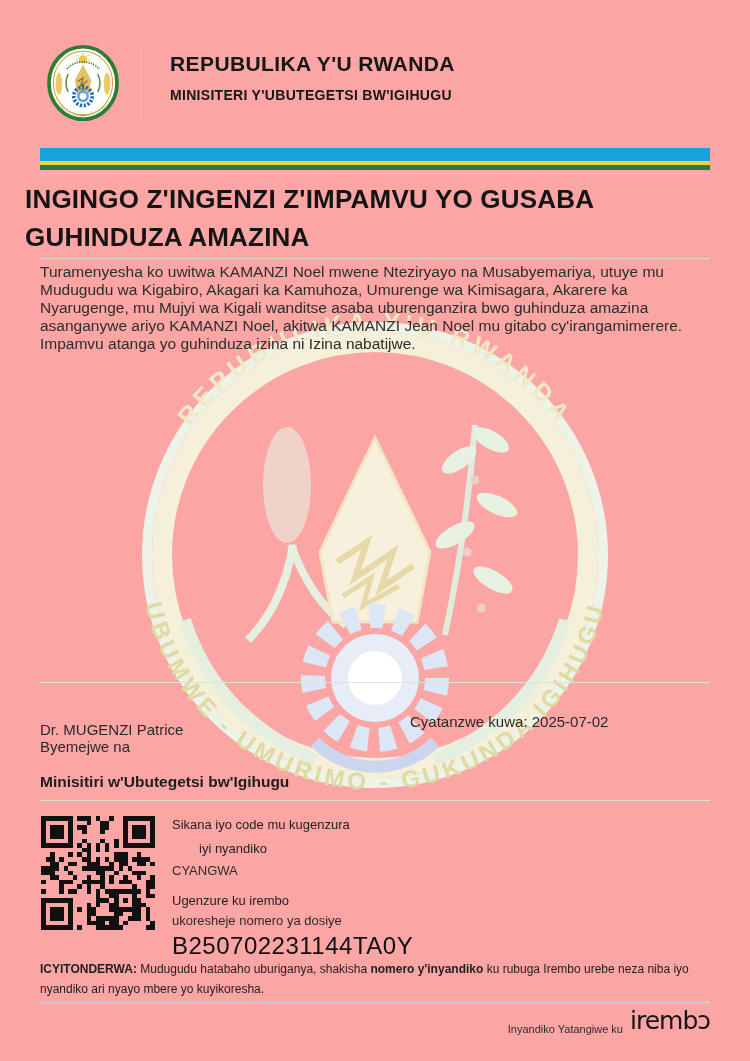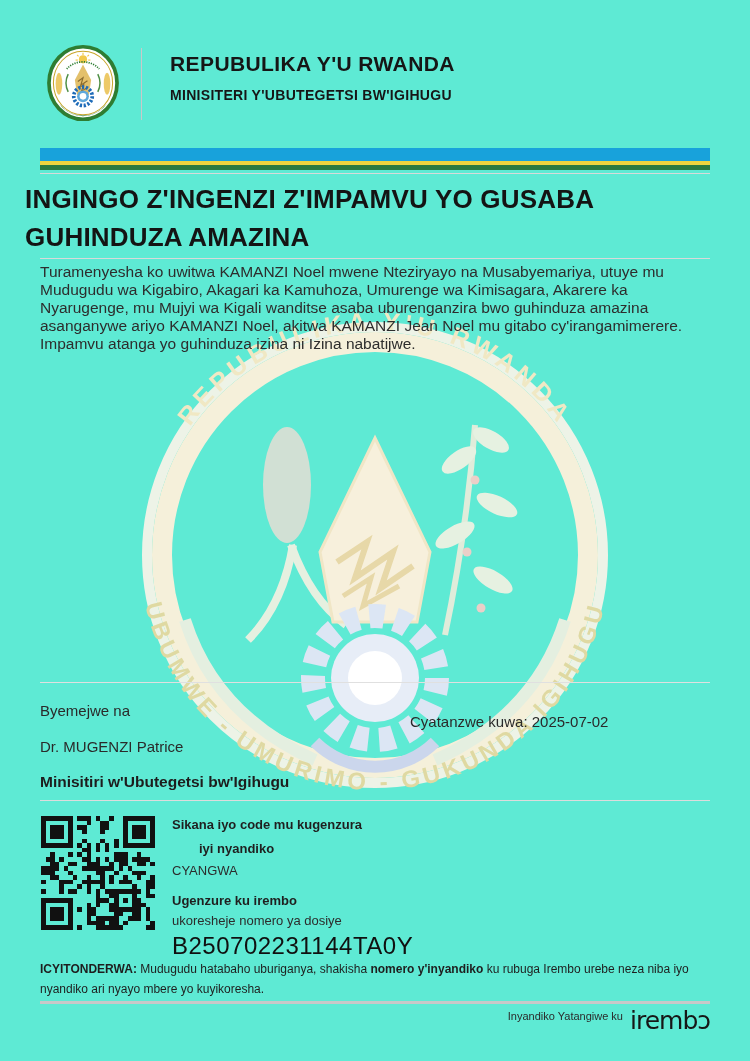--- a/index.html
+++ b/index.html
@@ -1,16 +1,16 @@
 <!DOCTYPE html>
 <html><head>
 <meta charset="utf-8">
 <style>
   html,body{margin:0;padding:0;background:#ffffff;}
-  .page{position:relative;width:750px;height:1061px;background:#5eead4;overflow:hidden;
+  .page{position:relative;width:750px;height:1061px;background:#fca5a5;overflow:hidden;
         font-family:"Liberation Sans",sans-serif;color:#222;}
   .layer{position:absolute;}
 
   
   .emblem{left:46px;top:44px;width:74px;height:78px;}
   .header-divider{left:141px;top:48px;width:1px;height:72px;background:#c9c9c9;}
   .header-text{left:170px;top:52px;}
   .republic{font-size:21px;font-weight:bold;letter-spacing:.4px;color:#161616;}
   .ministry{font-size:14px;font-weight:bold;letter-spacing:.3px;color:#161616;margin-top:11px;}
 
@@ -37,29 +37,29 @@
   .approval-right{left:410px;top:702px;z-index:2;}
   .app-line{font-size:15px;color:#2a2a2a;}
   .app-name{margin-top:19px;}
   .app-title{margin-top:18px;font-weight:bold;font-size:15.5px;color:#1d1d1d;}
   .validity{font-size:15.5px;font-weight:bold;color:#1d1d1d;}
   .issued{margin-top:11px;font-size:15px;color:#2a2a2a;}
 
   
   .qr{left:41px;top:816px;width:114px;height:114px;}
   .verify{left:172px;top:817px;z-index:2;}
-  .v-b{font-size:13px;font-weight:bold;color:#1f1f1f;}
+  .v-b{font-size:13px;font-weight:normal;color:#1f1f1f;}
   .v-r{font-size:13px;color:#2c2c2c;}
   .v2{margin-top:9px;margin-left:27px;} .v3{margin-top:7px;} .v4{margin-top:15px;} .v5{margin-top:5px;}
   .doc-number{margin-top:4px;font-size:24px;font-weight:500;letter-spacing:.5px;color:#101010;}
 
   
   .note{left:40px;top:959px;width:682px;font-size:12px;line-height:20px;color:#1e1e1e;z-index:2;}
   .note b{font-weight:bold;}
-  .footer{right:40px;top:1010px;display:flex;align-items:flex-start;gap:7px;z-index:2;}
+  .footer{right:40px;top:1010px;display:flex;align-items:flex-end;gap:7px;z-index:2;}
   .issued-via{font-size:11px;color:#2b2b2b;}
   .brand{font-family:"DejaVu Sans",sans-serif;font-size:25px;font-weight:500;
          letter-spacing:-1px;color:#161616;margin-top:-4px;}
 </style>
 </head>
 <body>
 
 <div class="page">
 
   <svg class="layer emblem" viewBox="0 0 100 104">
@@ -151,22 +151,22 @@
     <path d="M70 330 q30 95 130 140" fill="none" stroke="#E4EFE0" stroke-width="12"></path>
     <path d="M450 330 q-30 95 -130 140" fill="none" stroke="#E4EFE0" stroke-width="12"></path>
     <text font-size="24" font-weight="bold" letter-spacing="4" fill="#DFD9A2">
       <textPath href="#wm-bot" startOffset="50%" text-anchor="middle">UBUMWE - UMURIMO - GUKUNDA IGIHUGU</textPath>
     </text>
   </svg>
 
   <div class="layer hr hr3"></div>
 
   <div class="layer approval-left">
+    <div class="app-line app-name">Dr. MUGENZI Patrice</div>
     <div class="app-line">Byemejwe na</div>
-    <div class="app-line app-name">Dr. MUGENZI Patrice</div>
     <div class="app-title">Minisitiri w'Ubutegetsi bw'Igihugu</div>
   </div>
   <div class="layer approval-right">
     <div class="issued"><span>Cyatanzwe kuwa:</span> <span>2025-07-02</span></div>
   </div>
 
   <div class="layer hr hr4"></div>
 
   <svg class="layer qr" id="qr" viewBox="0 0 25 25" style="shape-rendering:crispEdges">
       <rect x="0" y="0" width="1" height="1" fill="#111"></rect>

